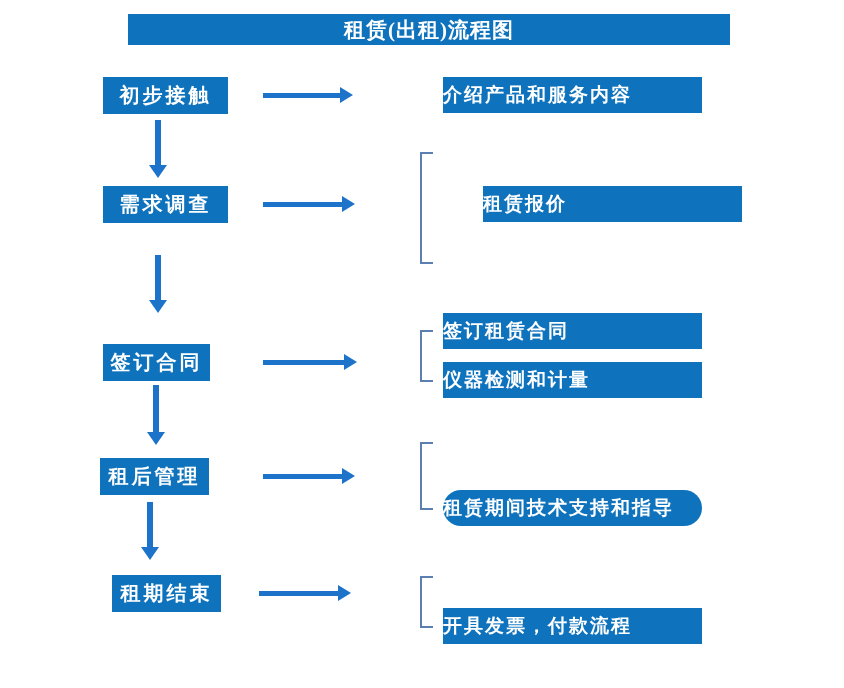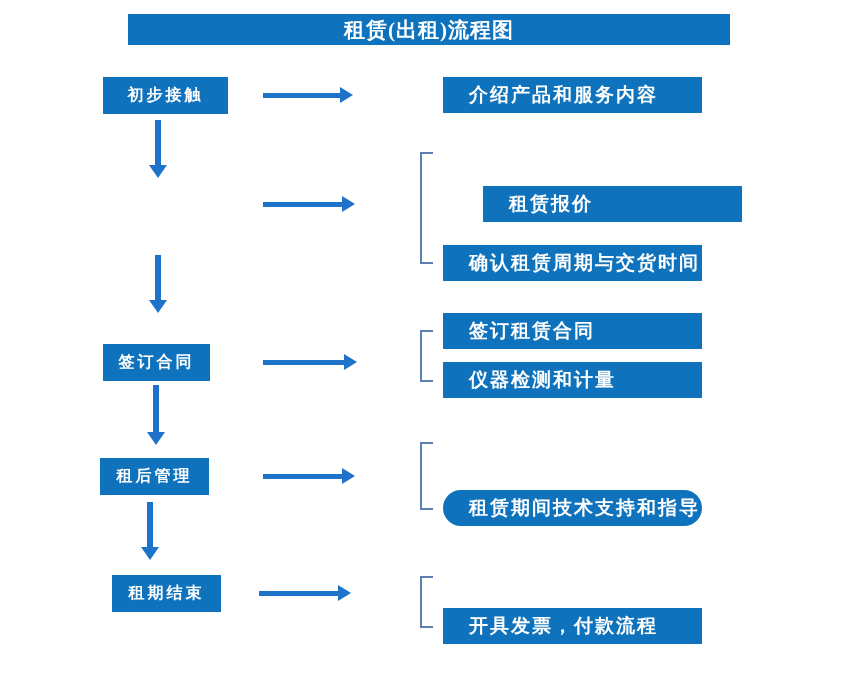--- a/index.html
+++ b/index.html
@@ -18,32 +18,32 @@
     font-weight: bold; font-size: 21px;
     display: flex; align-items: center; justify-content: center;
     letter-spacing: 1px;
     margin-left: 28px;
   }
 
   .stage-box {
     position: absolute; height: 37px;
     background: var(--box-blue, #0e72bc);
     color: var(--text-white, #ffffff);
-    font-weight: bold; font-size: 16px;
+    font-weight: bold; font-size: 20px;
     display: flex; align-items: center; justify-content: center;
     letter-spacing: 3px;
   }
 
   .output-box {
     position: absolute; left: 443px; width: 259px; height: 36px;
     background: var(--box-blue, #0e72bc);
     color: var(--text-white, #ffffff);
     font-weight: bold; font-size: 19px;
     display: flex; align-items: center;
-    padding-left: 26px; box-sizing: border-box;
+    padding-left: 0; box-sizing: border-box;
     letter-spacing: 2px;
   }
 
   
   .h-arrow { position: absolute; height: 16px; }
   .h-arrow .shaft {
     position: absolute; left: 0; right: 11px; top: 5.5px; height: 5px;
     background: var(--arrow-blue, #1d73c9);
   }
   .h-arrow .head {
@@ -74,27 +74,27 @@
   }
 </style>
 </head>
 <body>
 
 <div id="canvas">
 
   <div class="banner">租赁(出租)流程图</div>
 
   <div class="stage-box" style="left:103px; top:77px;  width:125px;">初步接触</div>
+  <div class="stage-box" style="left:103px; top:186px; width:125px;">需求调查</div>
   <div class="stage-box" style="left:103px; top:344px; width:107px;">签订合同</div>
   <div class="stage-box" style="left:100px; top:458px; width:109px;">租后管理</div>
   <div class="stage-box" style="left:112px;  top:575px; width:109px;">租期结束</div>
 
   <div class="output-box" style="top:77px;">介绍产品和服务内容</div>
   <div class="output-box" style="top:186px;margin-left:40px;">租赁报价</div>
-  <div class="output-box" style="top:245px;">确认租赁周期与交货时间</div>
   <div class="output-box" style="top:313px;">签订租赁合同</div>
   <div class="output-box" style="top:362px;">仪器检测和计量</div>
   <div class="output-box" style="top:490px;border-radius:18px;">租赁期间技术支持和指导</div>
   <div class="output-box" style="top:608px;">开具发票，付款流程</div>
 
   <div class="h-arrow" style="left:263px; top:87px;  width:90px;">
       <div class="shaft"></div>
       <div class="head"></div>
     </div>
   <div class="h-arrow" style="left:263px; top:196px; width:92px;">

